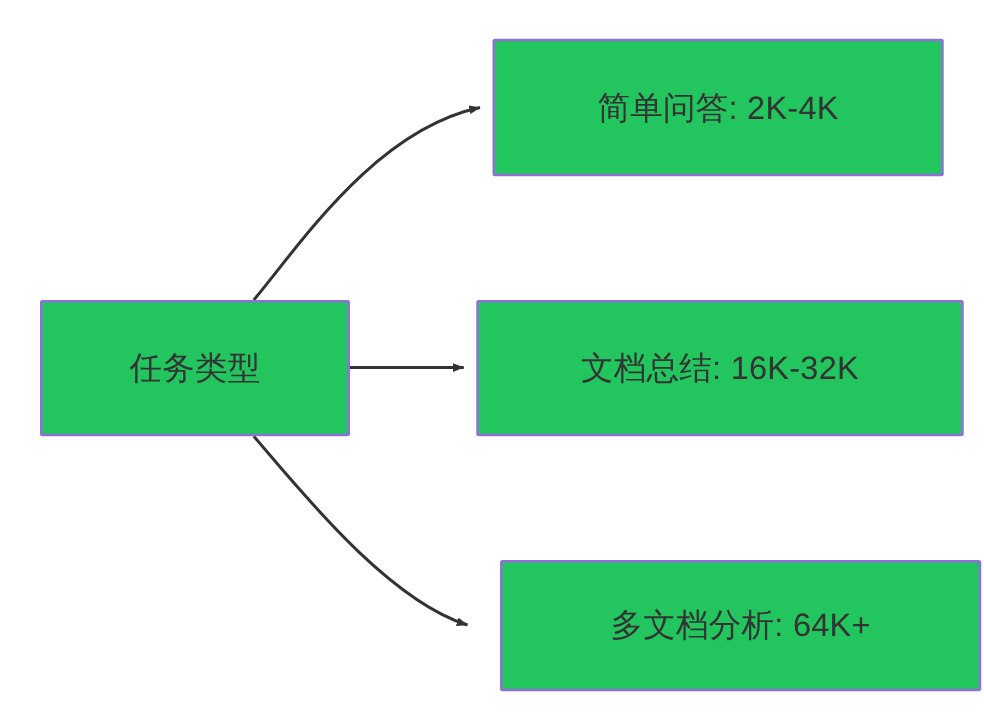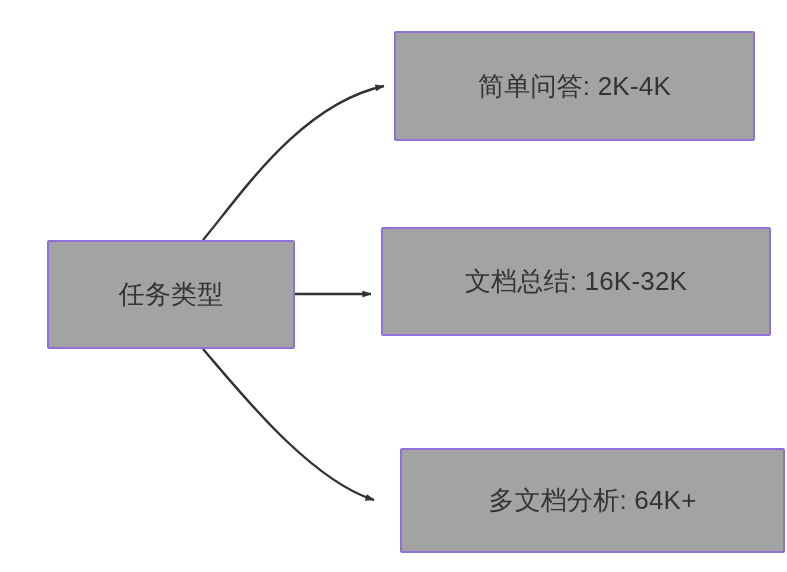--- a/index.html
+++ b/index.html
@@ -19,39 +19,39 @@
     position: absolute;
     left: 0;
     top: 0;
     width: 787px;
     height: 572px;
     pointer-events: none;
   }
   .node {
     position: absolute;
     box-sizing: border-box;
-    background: #a3a3a3;
+    background: #22c55e;
     border: 2px solid #9070d8;
     border-radius: 2px;
     display: flex;
     align-items: center;
     justify-content: center;
   }
   .node-label {
     color: #333333;
     font-size: 26px;
     line-height: 1.25;
     letter-spacing: 0.2px;
     white-space: nowrap;
     text-align: center;
   }
   
-  #node-root   { left: 32px;  top: 240px; width: 248px; height: 109px; margin-left: 15px; }
+  #node-root   { left: 32px;  top: 240px; width: 248px; height: 109px; }
   #node-simple { left: 394px; top: 31px;  width: 361px; height: 110px; }
-  #node-doc    { left: 381px; top: 227px; width: 390px; height: 109px; }
+  #node-doc    { left: 381px; top: 240px; width: 390px; height: 109px; }
   #node-multi  { left: 400px; top: 448px; width: 385px; height: 105px; }
 </style>
 </head>
 <body>
 
 <div id="canvas">
 
   <svg id="edge-layer" viewBox="0 0 787 572" width="787" height="572" xmlns="http://www.w3.org/2000/svg">
     <defs>
       <marker id="arrowhead" markerWidth="9" markerHeight="7" refX="8.6" refY="3.5" orient="auto" markerUnits="userSpaceOnUse">

